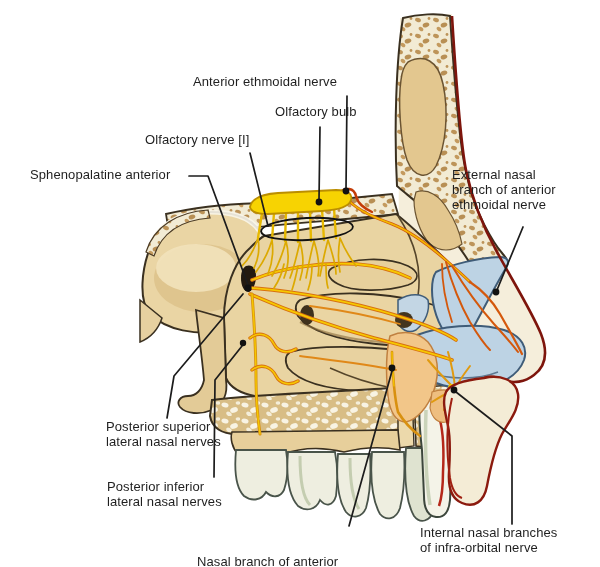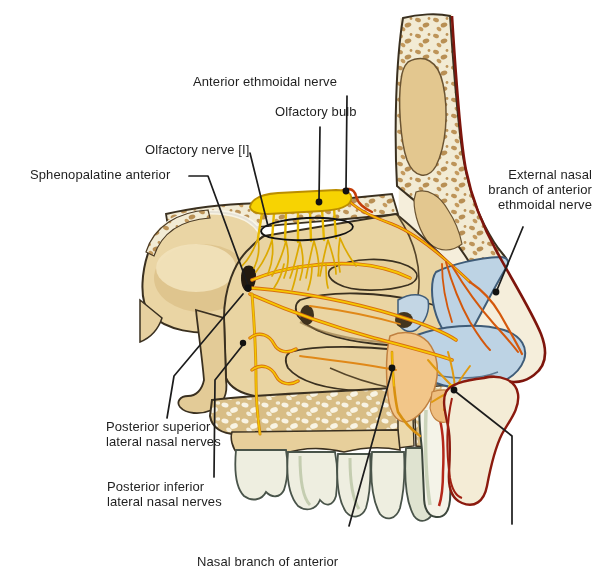--- a/index.html
+++ b/index.html
@@ -11,21 +11,21 @@
   html,body{margin:0;padding:0;background:#fff;}
   .stage{
     position:relative;width:600px;height:567px;background:var(--bg);
     font-family:"Liberation Sans", sans-serif;overflow:hidden;
   }
   .stage svg{position:absolute;left:0;top:0;}
   .label{
     position:absolute;color:var(--label);font-size:13px;line-height:1.16;
     white-space:pre-line;letter-spacing:0.1px;
   }
-  .label.center{text-align:right;}
+  .label.center{text-align:left;}
 </style>
 </head>
 <body>
 
 <div class="stage">
 
 <svg width="600" height="567" viewBox="0 0 600 567">
   <defs>
     <pattern id="spongy" width="18" height="16" patternUnits="userSpaceOnUse">
       <rect width="18" height="16" fill="#f2ebd4"></rect>
@@ -231,25 +231,27 @@
           <circle cx="496" cy="292" r="3.4"></circle>
       <circle cx="243" cy="343" r="3.2"></circle>
           <circle cx="392" cy="368" r="3.4"></circle>
       <circle cx="454" cy="390" r="3.4"></circle>
     </g>
   </g>
 </svg>
 
 <div class="label" style="left:193px;top:74px;">Anterior ethmoidal nerve</div>
 <div class="label" style="left:239px;top:104px;margin-left:36px;">Olfactory bulb</div>
-<div class="label" style="left:145px;top:132px;margin-top:10px;">Olfactory nerve [I]</div>
+<div class="label" style="left:145px;top:132px;">Olfactory nerve [I]</div>
 <div class="label" style="left:30px;top:167px;">Sphenopalatine anterior</div>
 <div class="label center" style="left:452px;top:167px;width:140px;">External nasal
 branch of anterior
 ethmoidal nerve</div>
 <div class="label" style="left:62px;top:419px;margin-left:44px;">Posterior superior
 lateral nasal nerves</div>
 <div class="label" style="left:107px;top:479px;">Posterior inferior
 lateral nasal nerves</div>
 <div class="label" style="left:197px;top:526px;margin-top:28px;">Nasal branch of anterior
 superior alveolar nerve</div>
+<div class="label" style="left:420px;top:525px;">Internal nasal branches
+of infra-orbital nerve</div>
 
 </div>
 
 </body></html>

